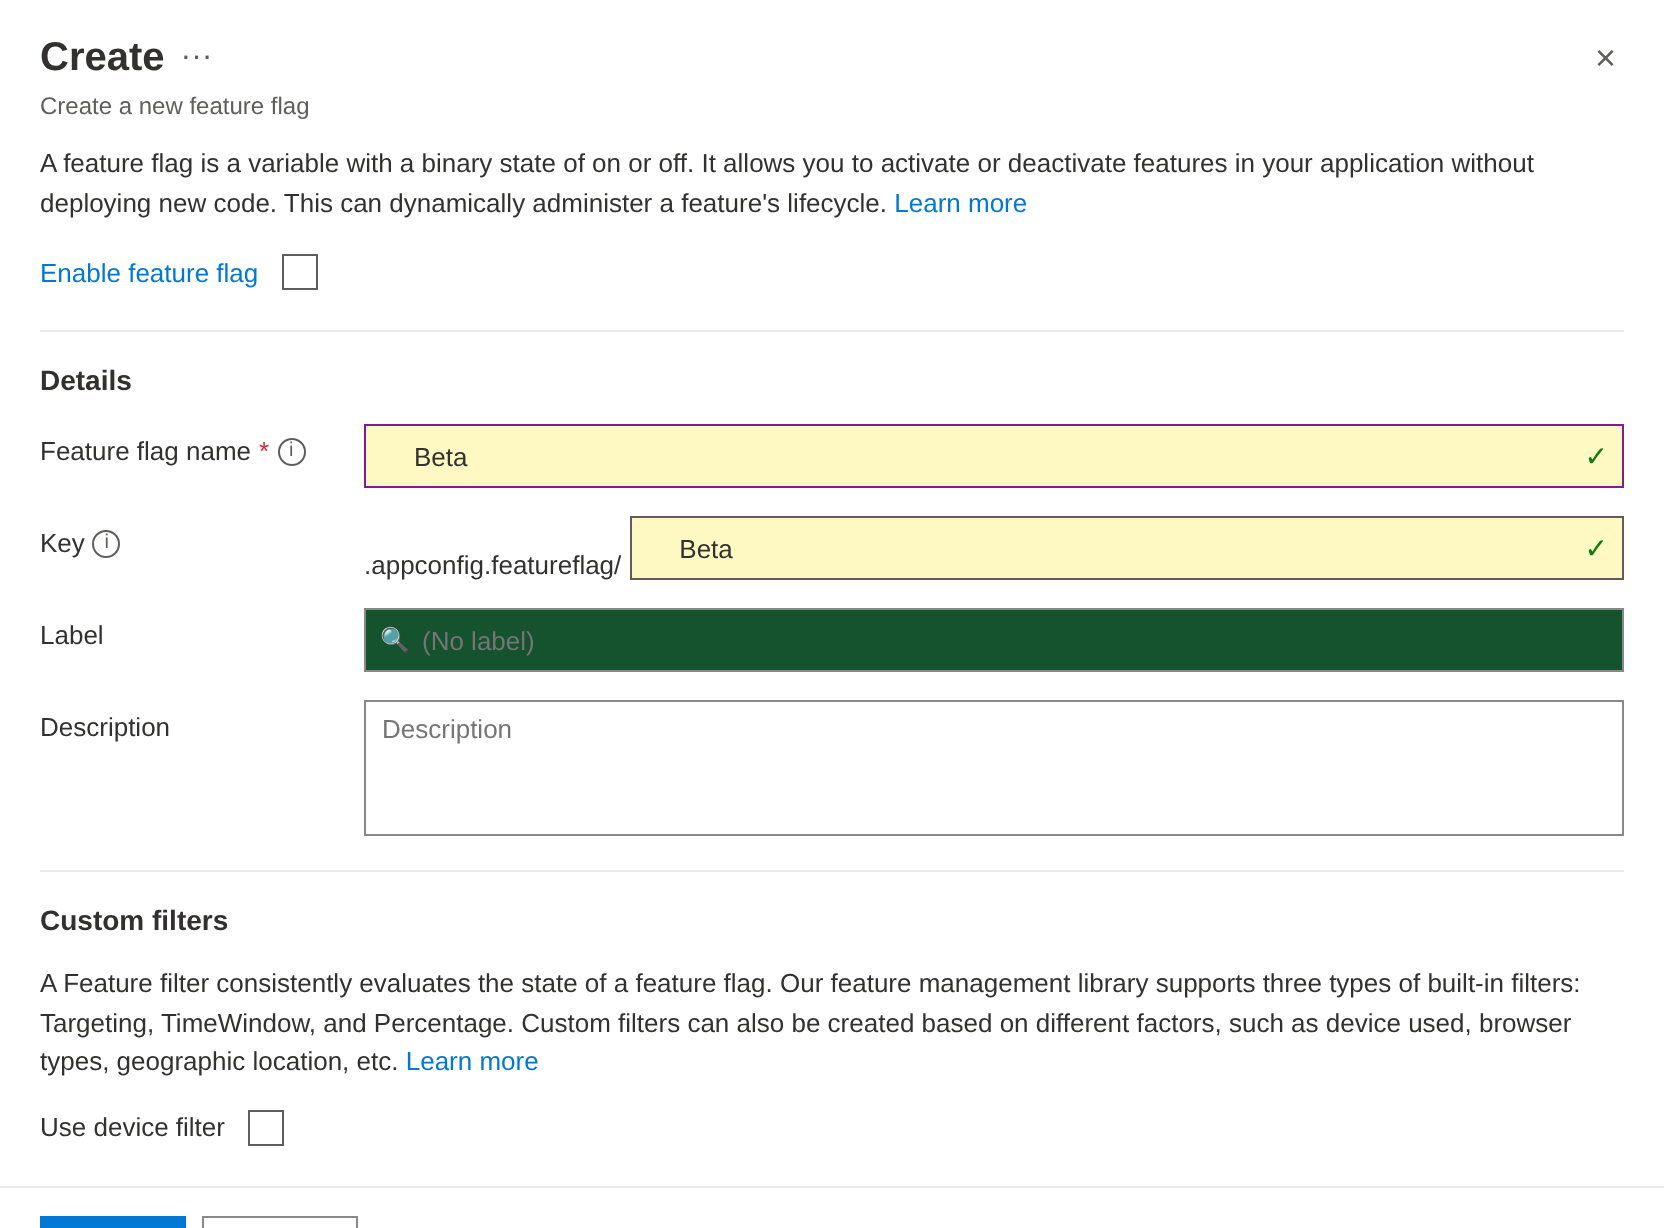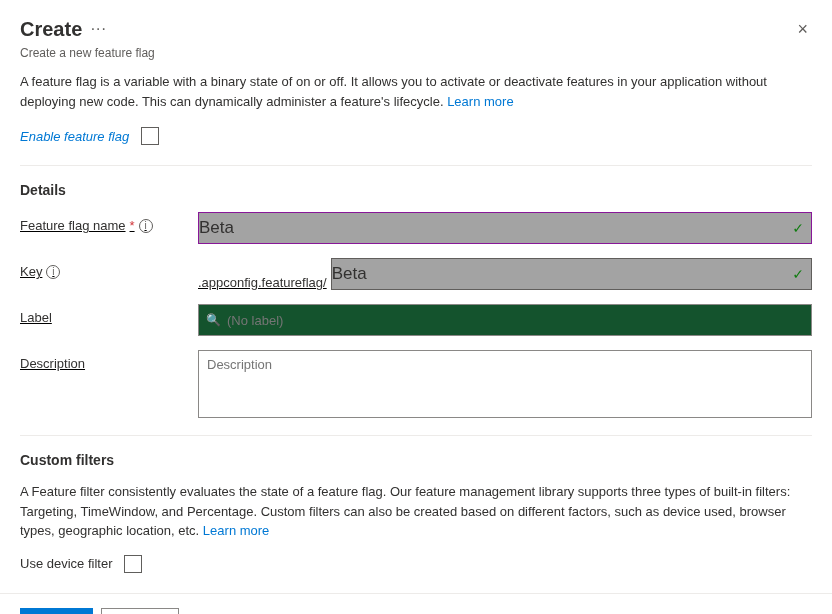--- a/index.html
+++ b/index.html
@@ -69,21 +69,20 @@
     }
     .description-text a {
       color: #0078d4;
       text-decoration: none;
     }
     .enable-row {
       display: flex;
       align-items: center;
       gap: 12px;
       margin-bottom: 20px;
-      font-style: italic;
     }
     .enable-label {
       color: #0078d4;
       font-size: 13px;
     }
     .checkbox-custom {
       width: 18px;
       height: 18px;
       border: 1px solid #605e5c;
       background: #fff;
@@ -93,22 +92,21 @@
     .section-title {
       font-weight: 700;
       font-size: 14px;
       color: #323130;
       margin-bottom: 14px;
     }
     .form-row {
       display: flex;
       align-items: flex-start;
       margin-bottom: 14px;
-      gap: 28px;
-      text-decoration: underline;
+      gap: 12px;
     }
     .form-label {
       width: 150px;
       min-width: 150px;
       font-size: 13px;
       color: #323130;
       padding-top: 6px;
       display: flex;
       align-items: center;
       gap: 4px;
@@ -128,25 +126,25 @@
       color: #605e5c;
       cursor: pointer;
     }
     .form-control-wrap {
       flex: 1;
     }
     .text-input {
       width: 100%;
       height: 32px;
       border: 1px solid #8a8886;
-      padding: 4px 30px 4px 0;
-      font-size: 17px;
+      padding: 4px 30px 4px 24px;
+      font-size: 13px;
       color: #323130;
       outline: none;
-      background: #a3a3a3;
+      background: #fef9c3;
     }
     .input-with-check {
       position: relative;
     }
     .input-with-check .text-input {
       border-color: #881798;
     }
     .input-check-icon {
       position: absolute;
       right: 8px;

